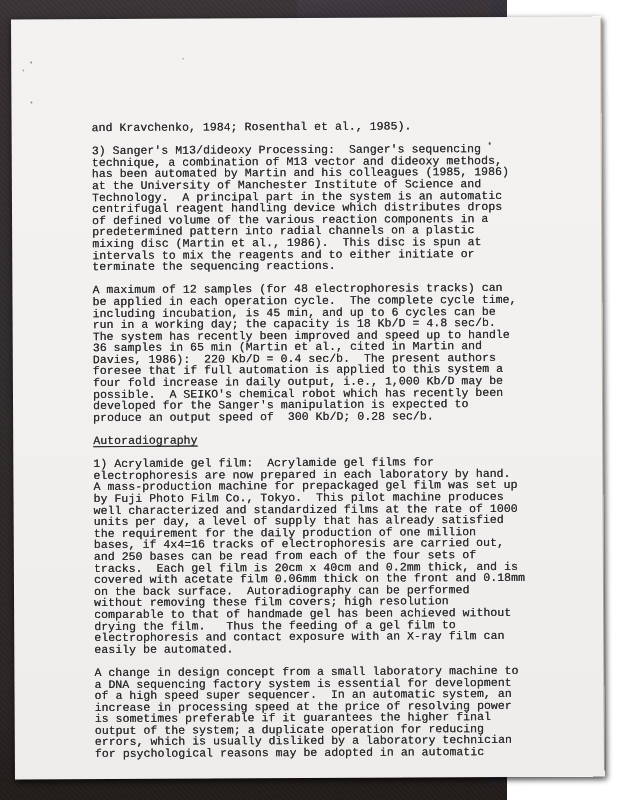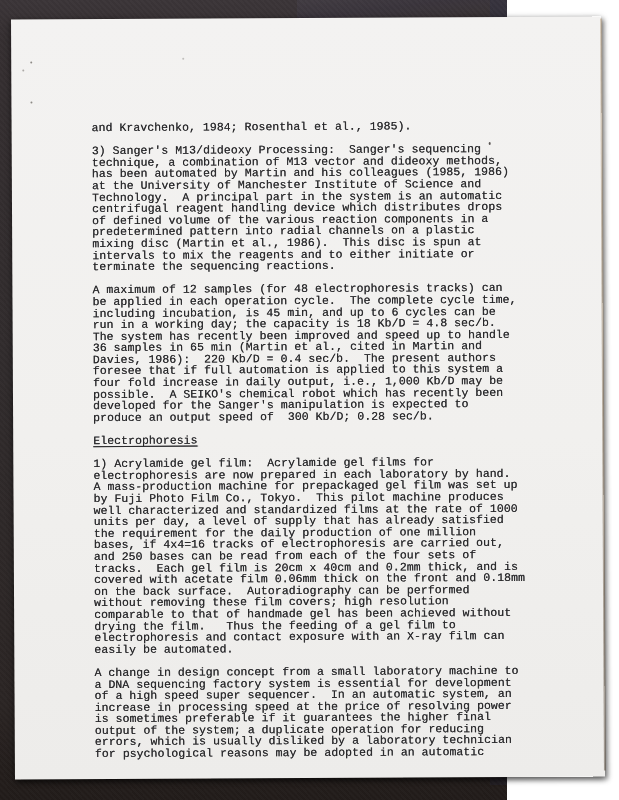--- a/index.html
+++ b/index.html
@@ -125,21 +125,21 @@
 including incubation, is 45 min, and up to 6 cycles can be
 run in a working day; the capacity is 18 Kb/D = 4.8 sec/b.
 The system has recently been improved and speed up to handle
 36 samples in 65 min (Martin et al., cited in Martin and
 Davies, 1986):  220 Kb/D = 0.4 sec/b.  The present authors
 foresee that if full automation is applied to this system a
 four fold increase in daily output, i.e., 1,000 Kb/D may be
 possible.  A SEIKO's chemical robot which has recently been
 developed for the Sanger's manipulation is expected to
 produce an output speed of  300 Kb/D; 0.28 sec/b.</div>
-      <div class="para"><span class="underline">Electrophoresis</span></div>
+      <div class="para"><span class="underline">Autoradiography</span></div>
       <div class="para">1) Acrylamide gel film:  Acrylamide gel films for
 electrophoresis are now prepared in each laboratory by hand.
 A mass-production machine for prepackaged gel film was set up
 by Fuji Photo Film Co., Tokyo.  This pilot machine produces
 well characterized and standardized films at the rate of 1000
 units per day, a level of supply that has already satisfied
 the requirement for the daily production of one million
 bases, if 4x4=16 tracks of electrophoresis are carried out,
 and 250 bases can be read from each of the four sets of
 tracks.  Each gel film is 20cm x 40cm and 0.2mm thick, and is

